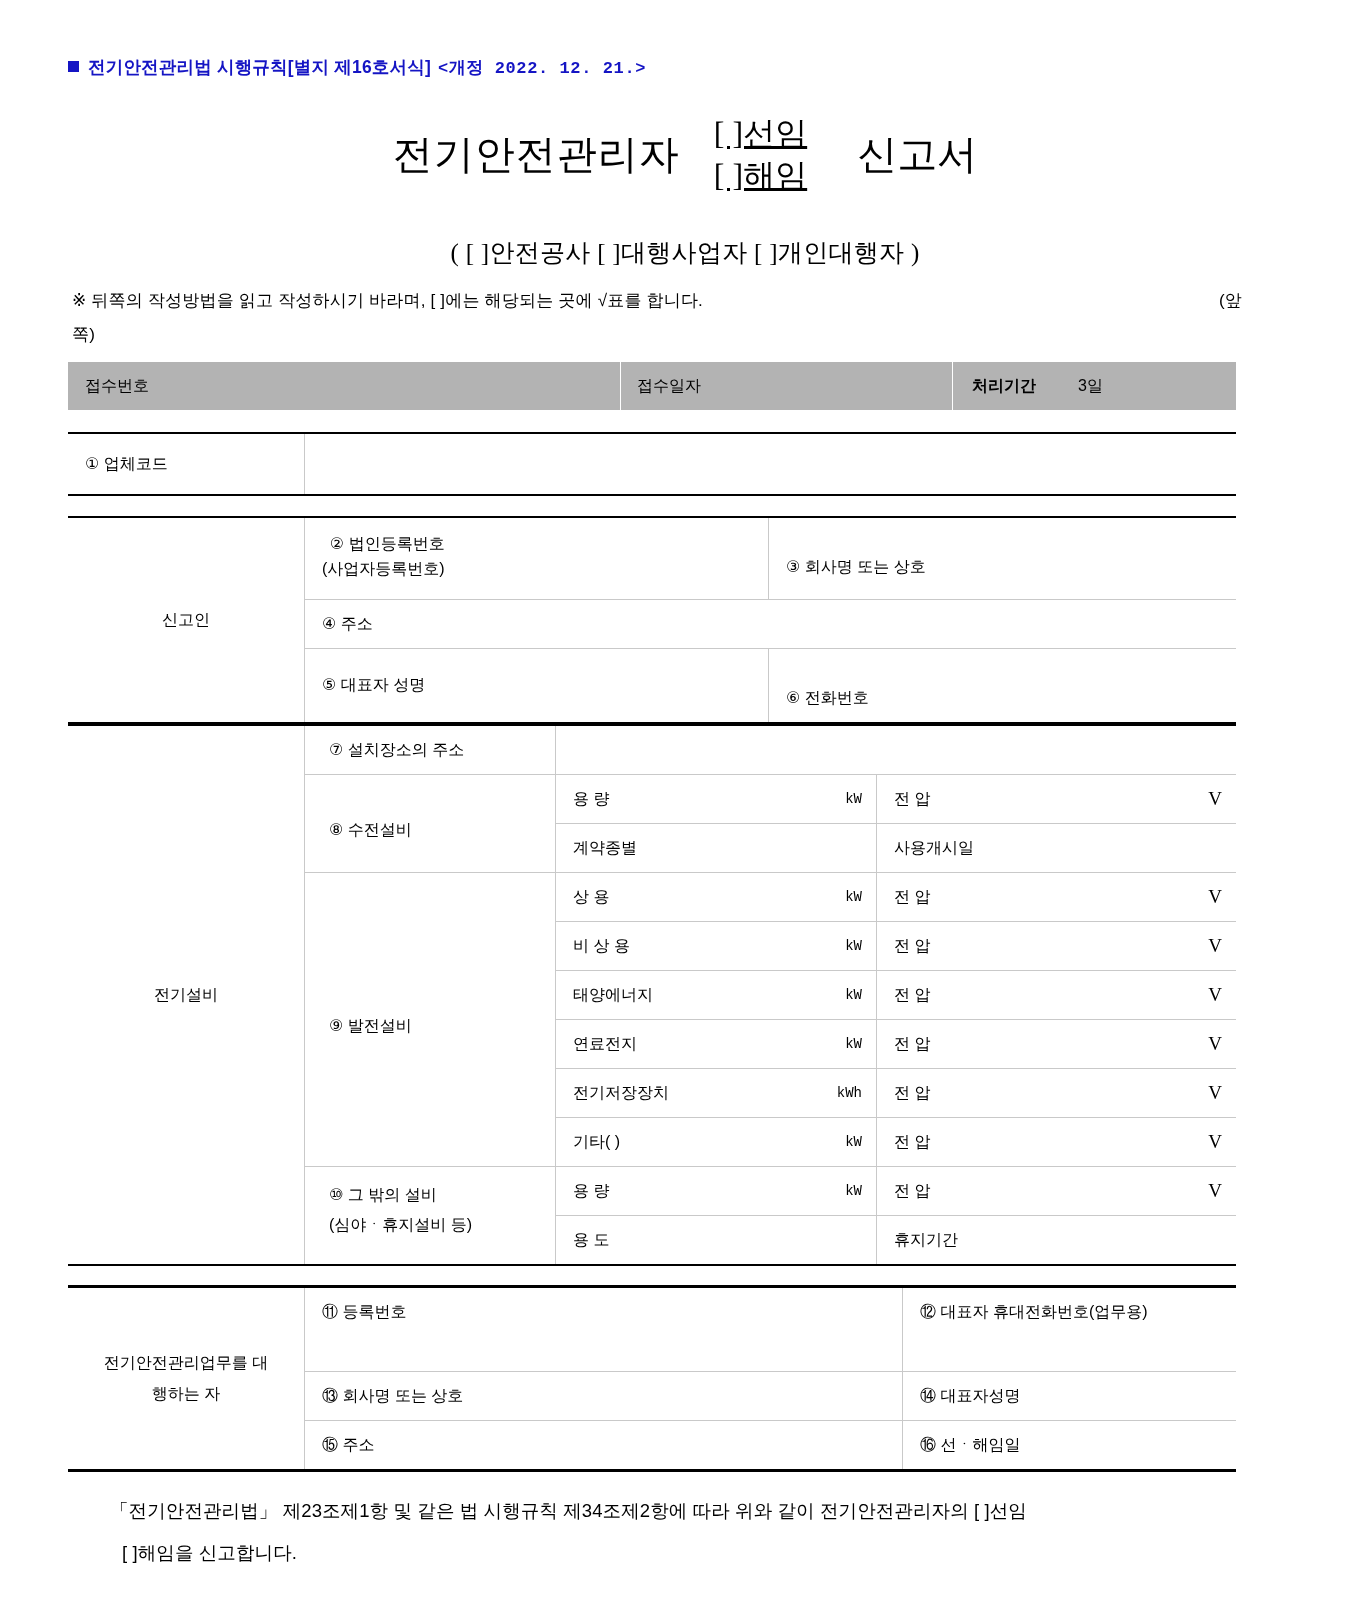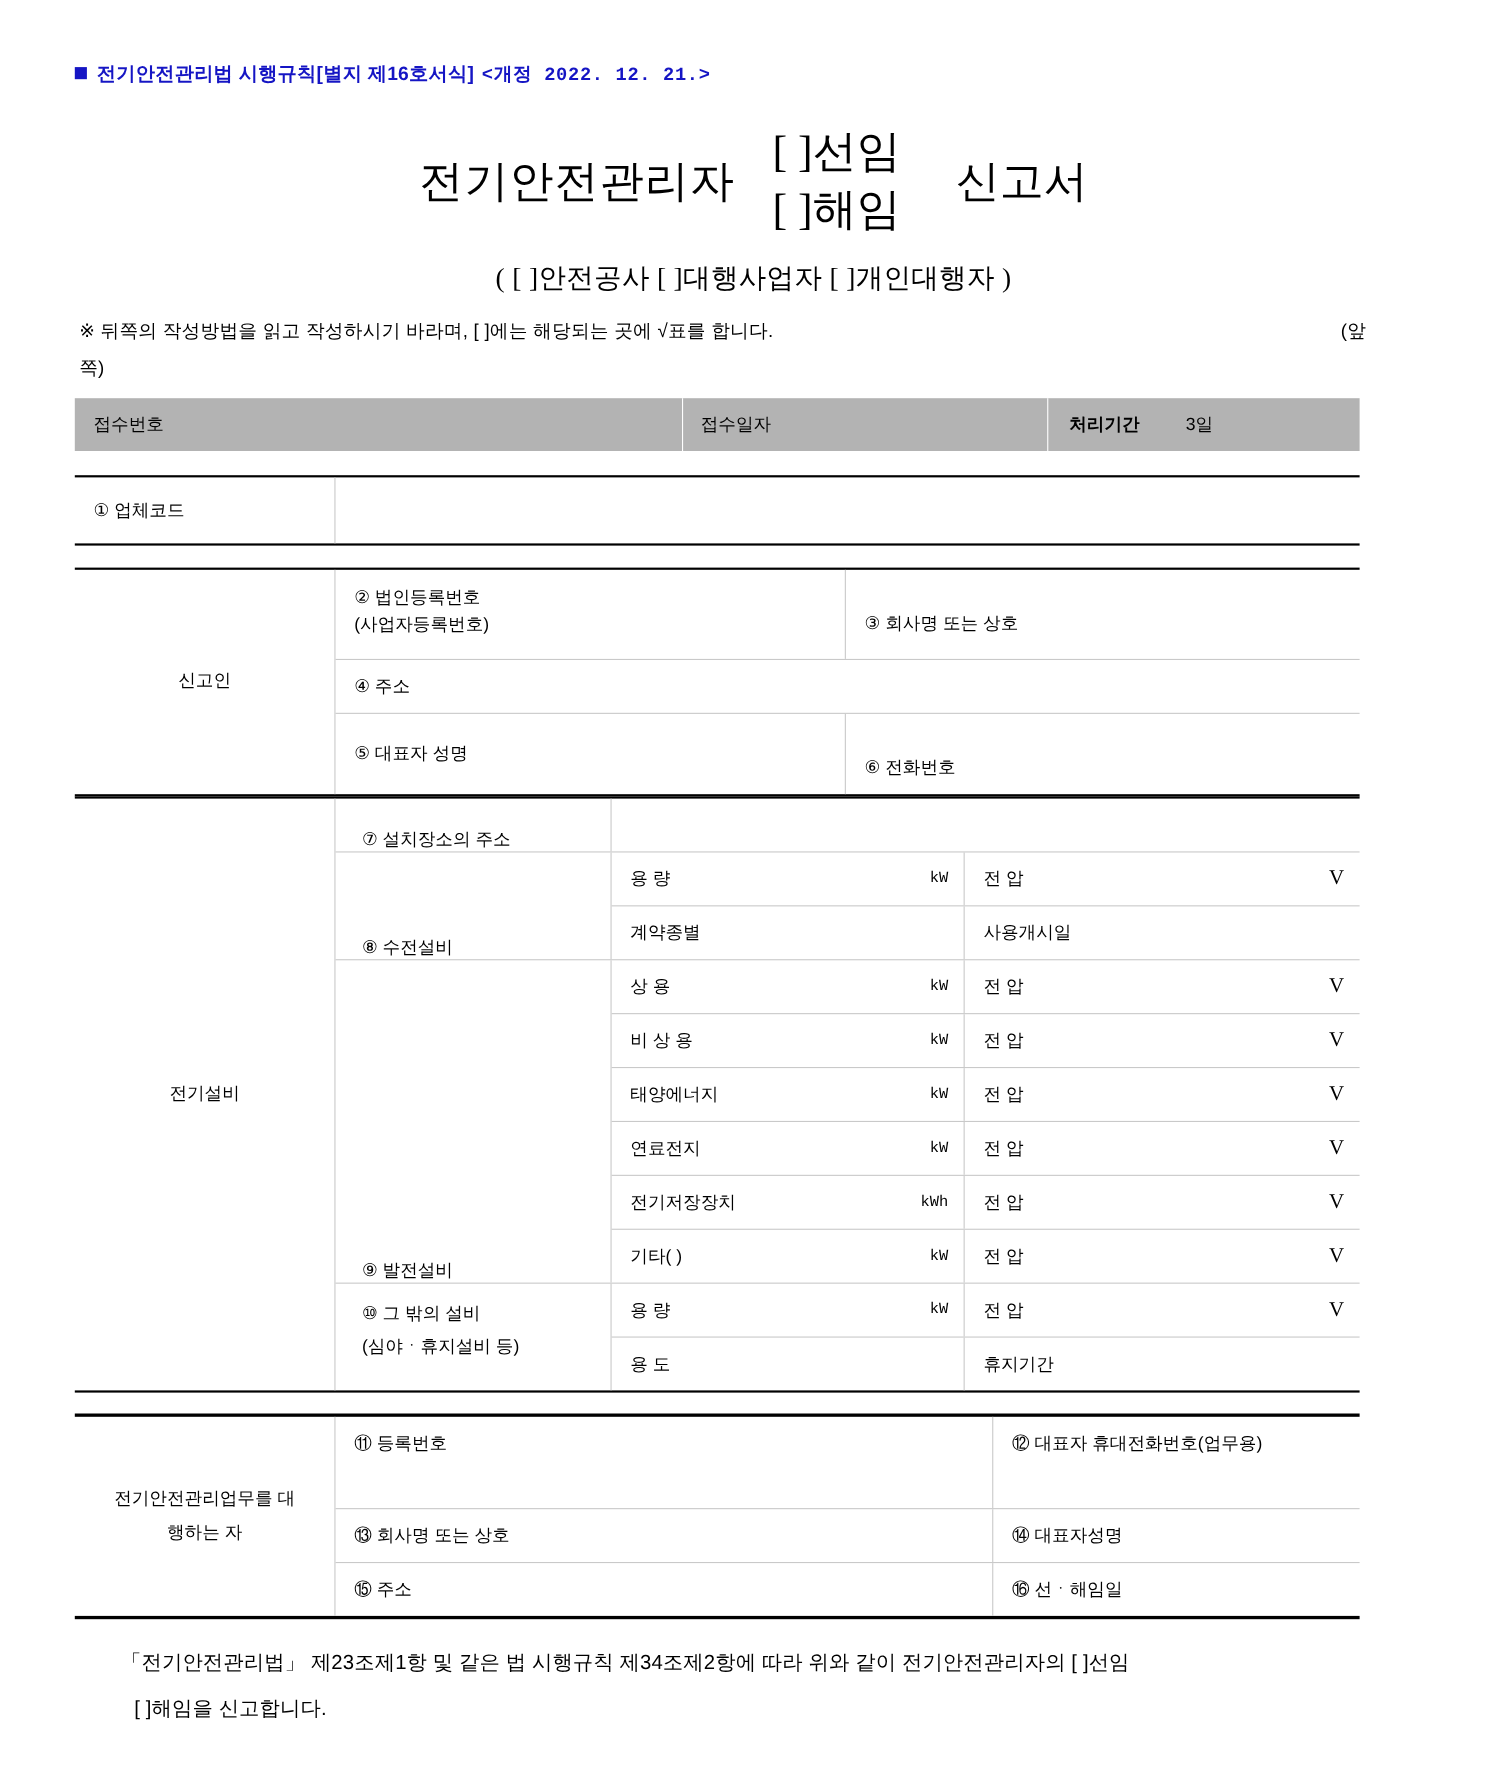--- a/index.html
+++ b/index.html
@@ -53,22 +53,23 @@
   }
   .title-main {
     font-size: 40px;
     letter-spacing: 1px;
     white-space: nowrap;
   }
   .title-choices {
     display: inline-flex;
     flex-direction: column;
     margin: 0 22px 0 34px;
-    font-size: 40px;
+    font-size: 32px;
     line-height: 1.32;
+    text-decoration: underline;
   }
   .title-choices span { white-space: nowrap; }
   .title-tail {
     font-size: 40px;
     margin-left: 28px;
     white-space: nowrap;
   }
 
   .subtitle {
     position: absolute;
@@ -152,21 +153,21 @@
 
   .lblcol {
     width: 237px;
     display: flex;
     align-items: center;
     justify-content: center;
     border-right: 1px solid #c9c9c9;
     text-align: center;
     line-height: 1.65;
   }
-  .stack { display: flex; flex-direction: column; }
+  .stack { display: flex; flex-direction: column; text-align: right; }
 
   .unit {
     margin-left: auto;
     font-family: "Liberation Mono", "DejaVu Sans Mono", monospace;
     font-size: 14px;
   }
   .unit-v {
     margin-left: auto;
     font-family: "Liberation Serif", "DejaVu Serif", serif;
     font-size: 19px;
@@ -184,21 +185,21 @@
   #sec-reporter .lblcol { width: 237px; }
   #sec-reporter .r1 { min-height: 82px; }
   #sec-reporter .w-a { width: 464px; }
   #sec-reporter .w-b { width: 467px; margin-top: 25px; }
   #sec-reporter .w-full { width: 931px; }
 
   
   #sec-facility { top: 724px; }
   #sec-facility .lblcol { width: 237px; }
   #sec-facility .subcol { width: 251px; border-right: 1px solid #c9c9c9;
-                          display:flex; align-items:flex-end; padding-left: 24px; }
+                          display:flex; align-items:center; padding-left: 24px; }
   #sec-facility .cap { width: 321px; align-items: center; }
   #sec-facility .volt { width: 359px; }
   .sub-stack { display: flex; flex-direction: column; flex: 1; }
 
   
   #sec-delegate { top: 1285px; }
   #sec-delegate .lblcol { width: 237px; line-height: 1.9; }
   #sec-delegate .d-a { width: 598px; }
   #sec-delegate .d-b { width: 333px; }
   #sec-delegate .r-tall { min-height: 84px; }

